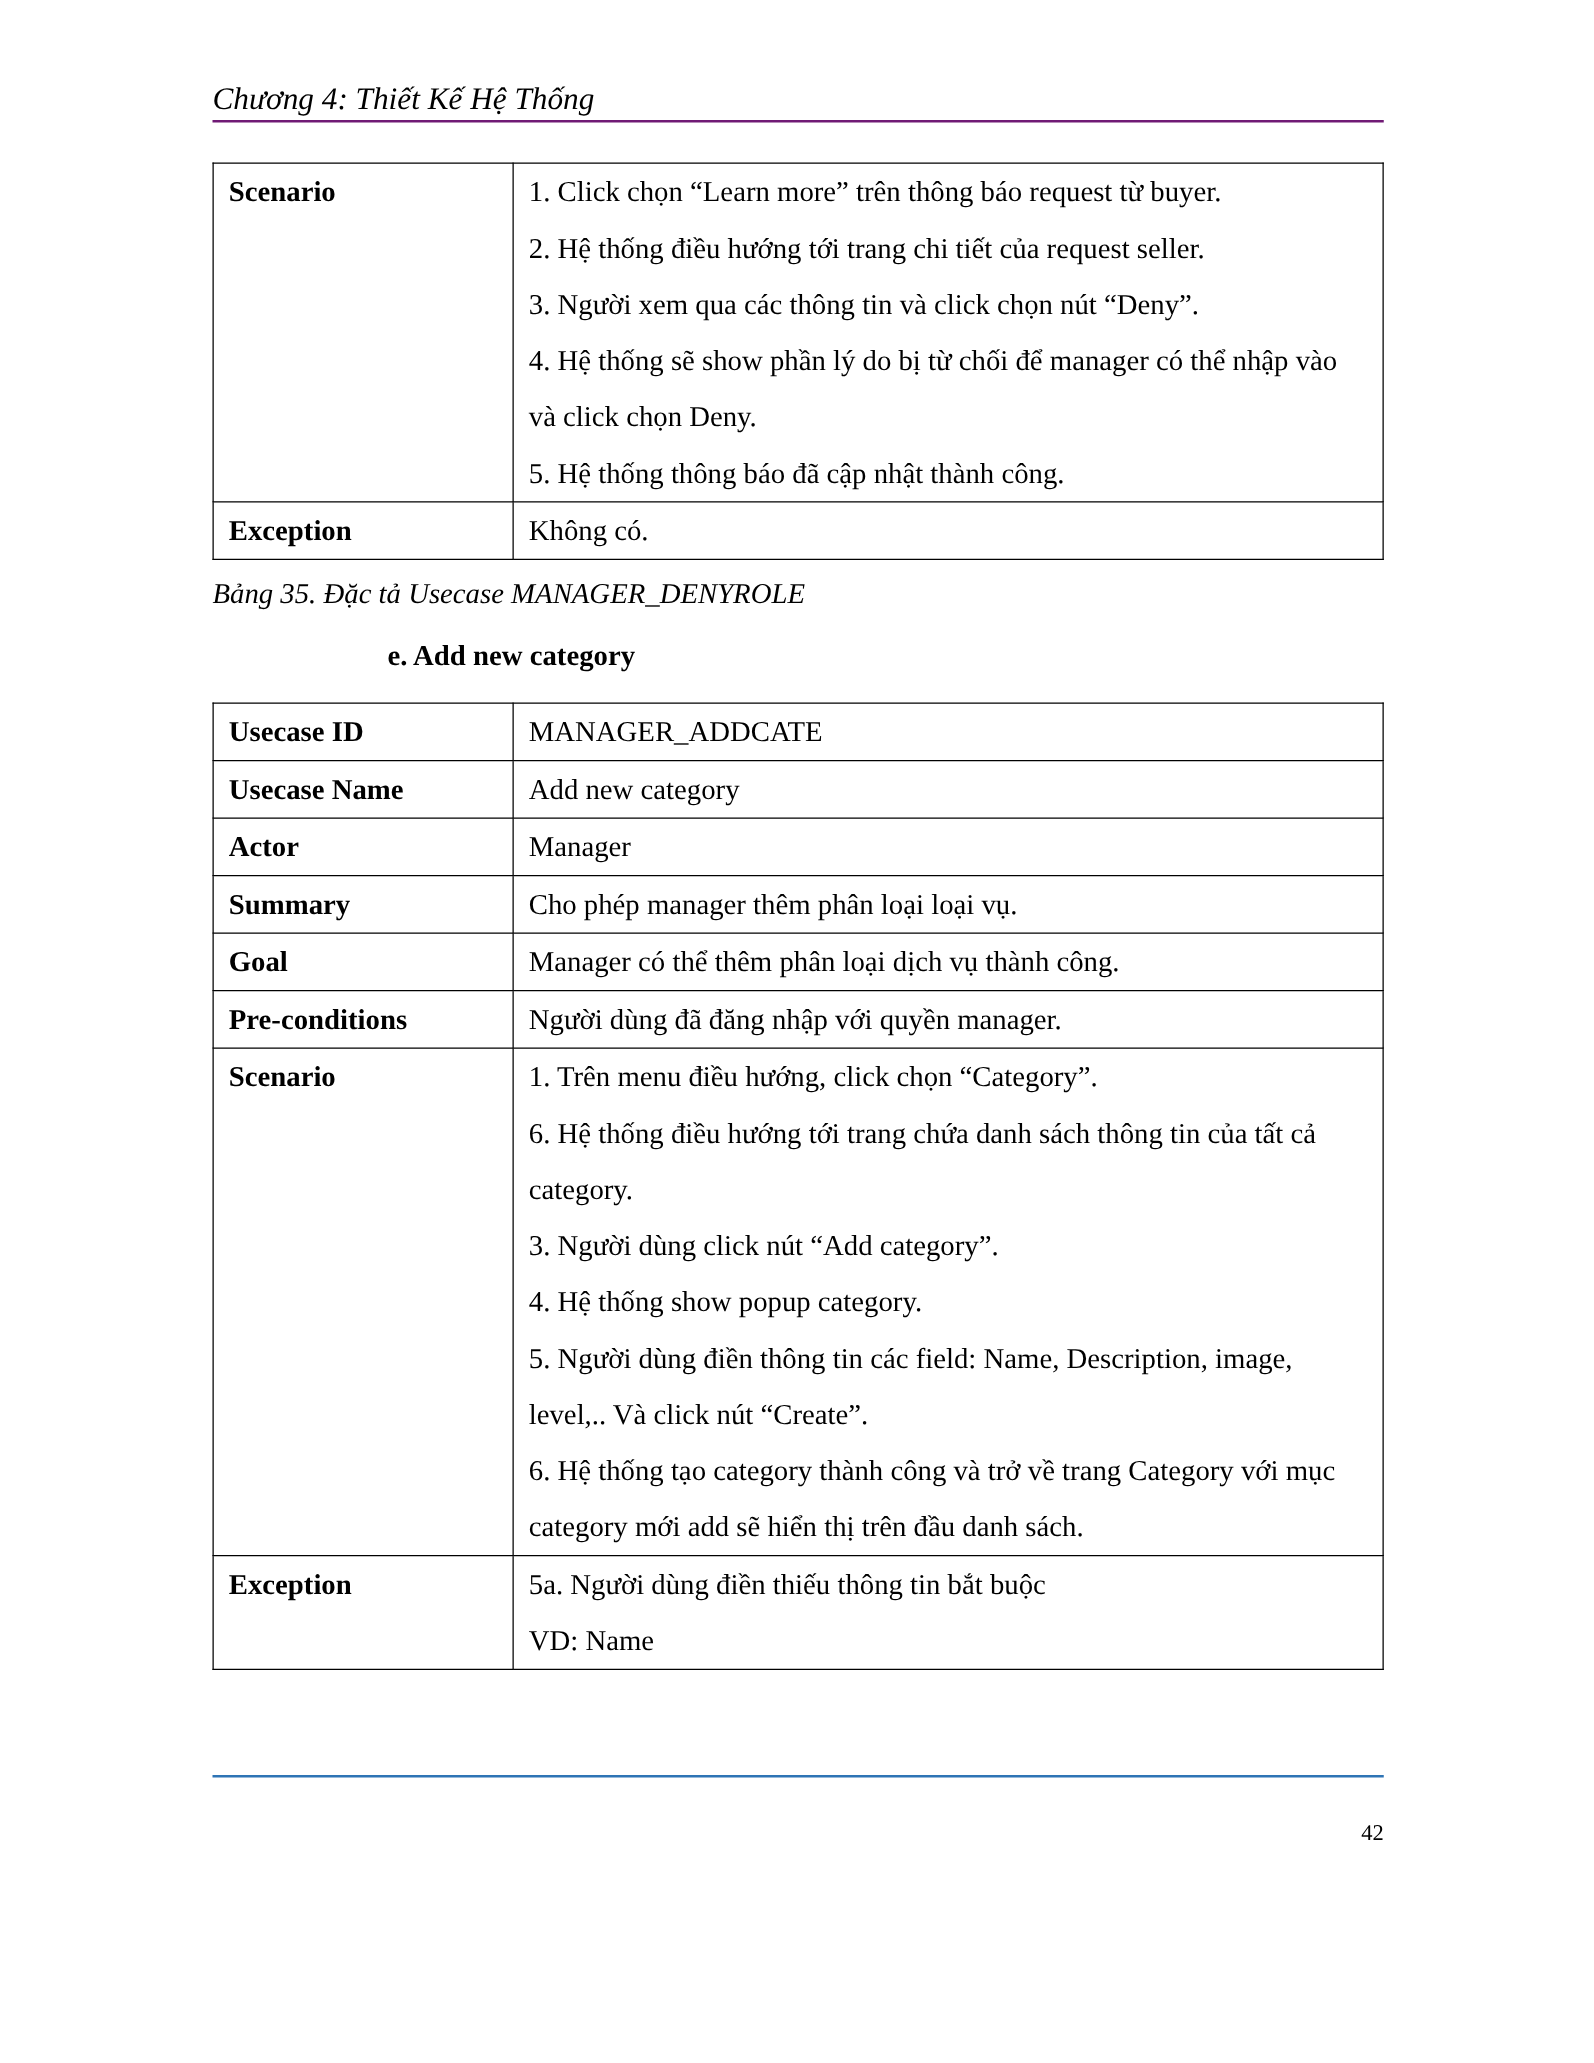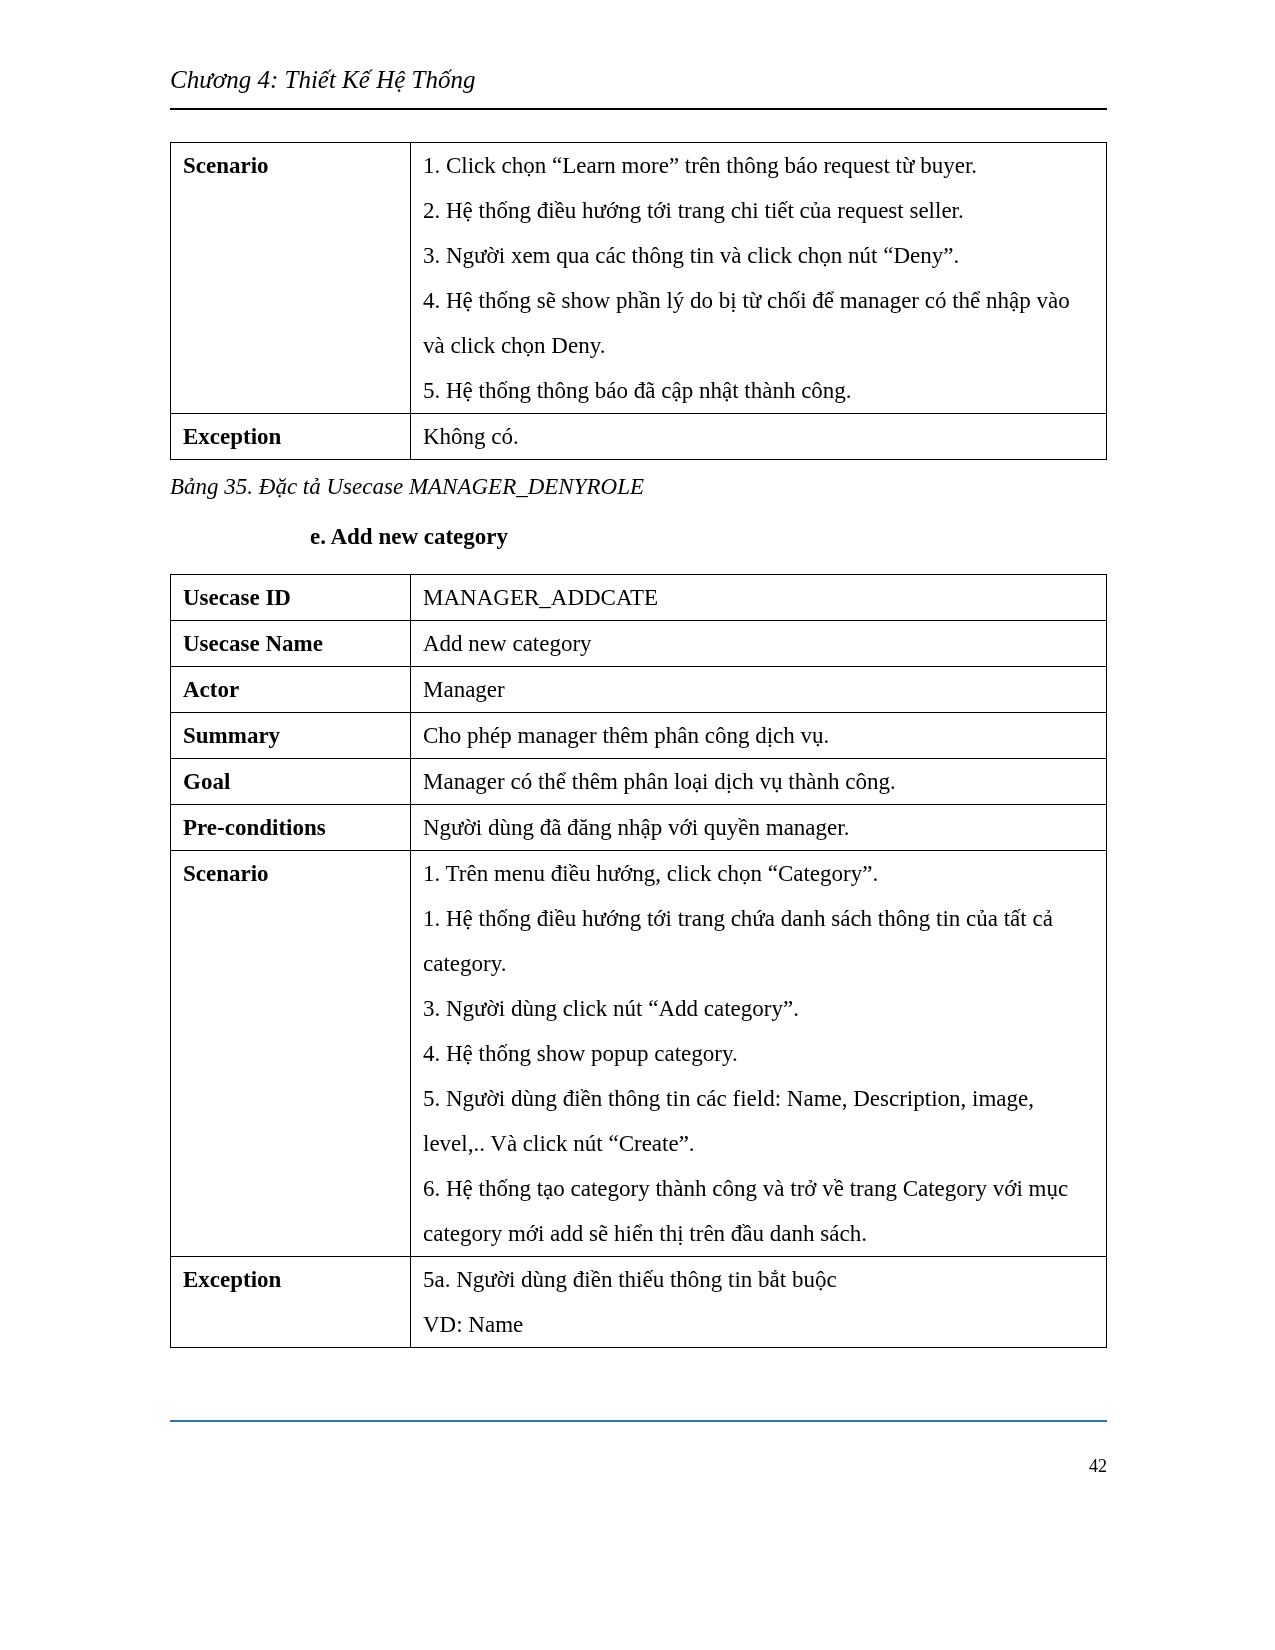--- a/index.html
+++ b/index.html
@@ -10,22 +10,22 @@
     font-family: "Liberation Serif", "DejaVu Serif", serif;
     color: #000000;
     overflow: hidden;
   }
   .page {
     padding: 66px 168px 0 170px;
   }
   .doc-header {
     font-size: 25px;
     font-style: italic;
-    padding-bottom: 14px;
-    border-bottom: 2px solid #000000;
+    padding-bottom: 2px;
+    border-bottom: 2px solid #701a75;
   }
   table.uc-table {
     border-collapse: collapse;
     width: 100%;
     table-layout: fixed;
   }
   table.uc-table.first { margin-top: 32px; }
   table.uc-table.second { margin-top: 24px; }
   table.uc-table td {
     border: 1.5px solid #000000;
@@ -119,40 +119,40 @@
     </tr>
     <tr>
       <td class="label">Actor</td>
       <td class="content">
         <p>Manager</p>
       </td>
     </tr>
     <tr>
       <td class="label">Summary</td>
       <td class="content">
-        <p>Cho phép manager thêm phân công dịch vụ.</p>
+        <p>Cho phép manager thêm phân loại loại vụ.</p>
       </td>
     </tr>
     <tr>
       <td class="label">Goal</td>
       <td class="content">
         <p>Manager có thể thêm phân loại dịch vụ thành công.</p>
       </td>
     </tr>
     <tr>
       <td class="label">Pre-conditions</td>
       <td class="content">
         <p>Người dùng đã đăng nhập với quyền manager.</p>
       </td>
     </tr>
     <tr>
       <td class="label">Scenario</td>
       <td class="content">
         <p>1. Trên menu điều hướng, click chọn “Category”.</p>
-        <p>1. Hệ thống điều hướng tới trang chứa danh sách thông tin của tất cả category.</p>
+        <p>6. Hệ thống điều hướng tới trang chứa danh sách thông tin của tất cả category.</p>
         <p>3. Người dùng click nút “Add category”.</p>
         <p>4. Hệ thống show popup category.</p>
         <p>5. Người dùng điền thông tin các field: Name, Description, image, level,.. Và click nút “Create”.</p>
         <p>6. Hệ thống tạo category thành công và trở về trang Category với mục category mới add sẽ hiển thị trên đầu danh sách.</p>
       </td>
     </tr>
     <tr>
       <td class="label">Exception</td>
       <td class="content">
         <p>5a. Người dùng điền thiếu thông tin bắt buộc</p>

